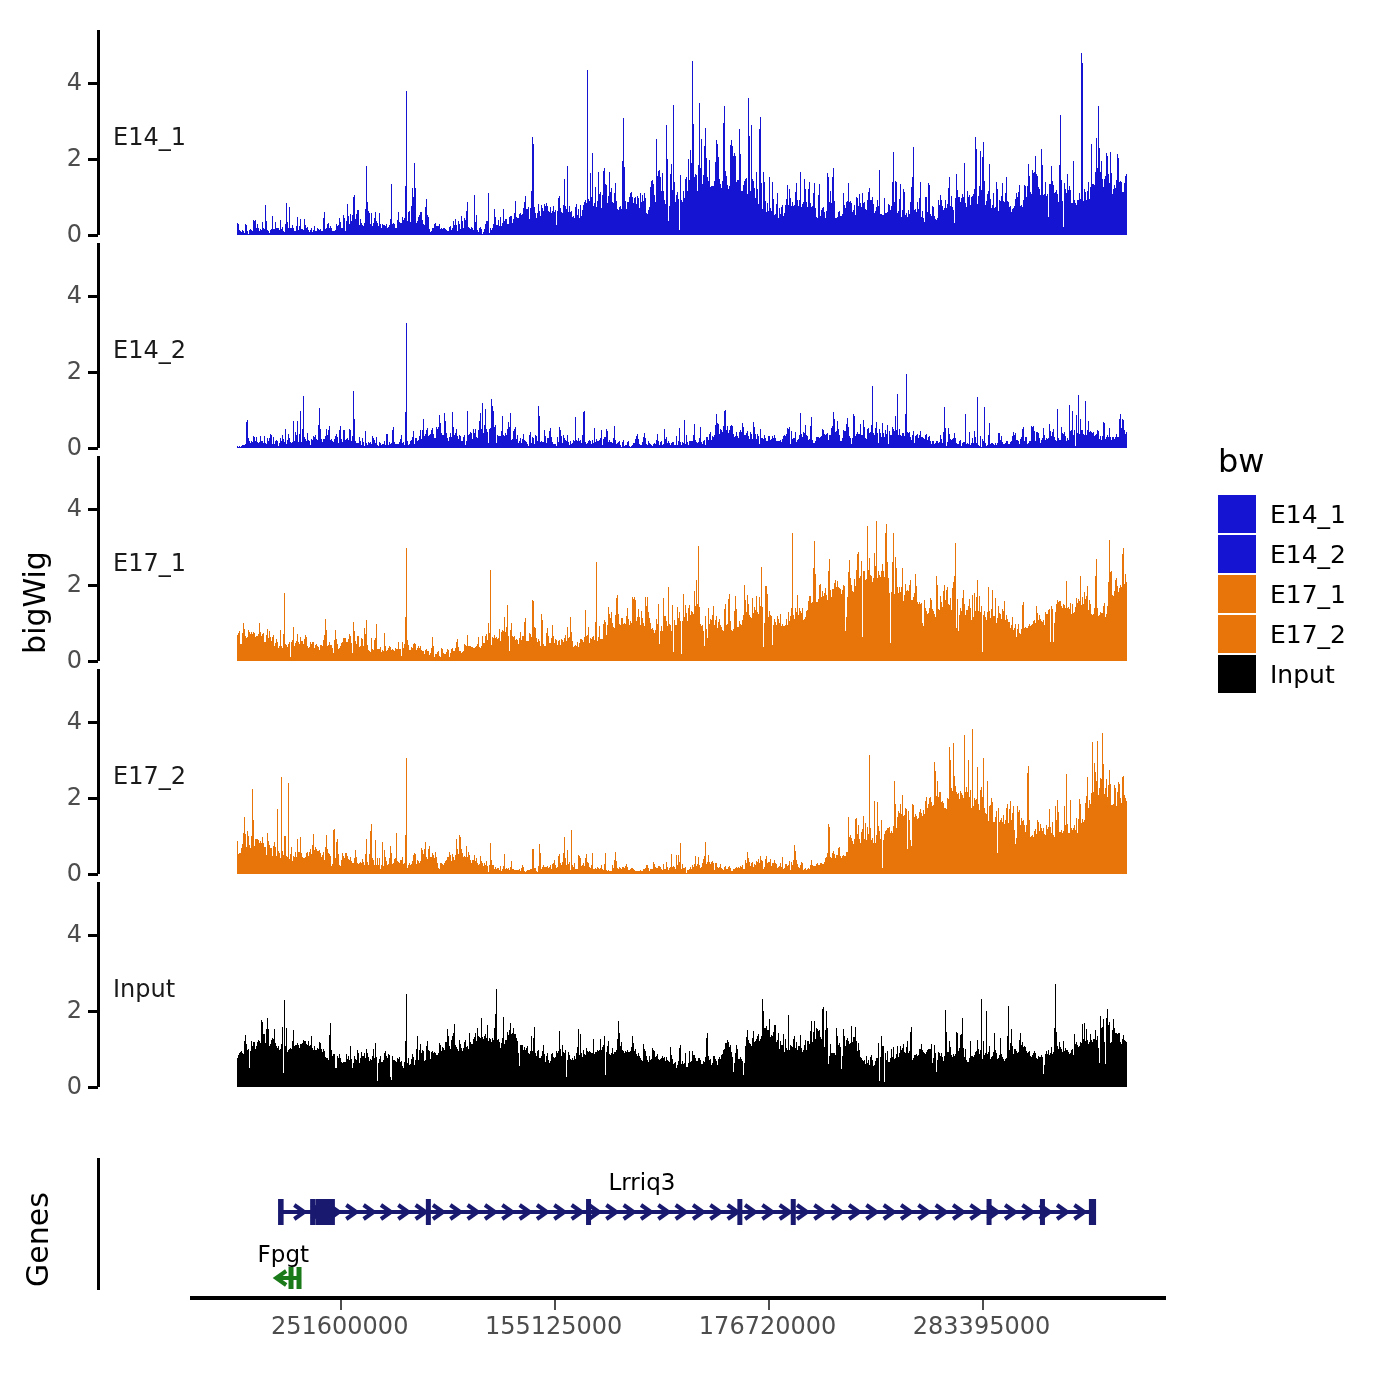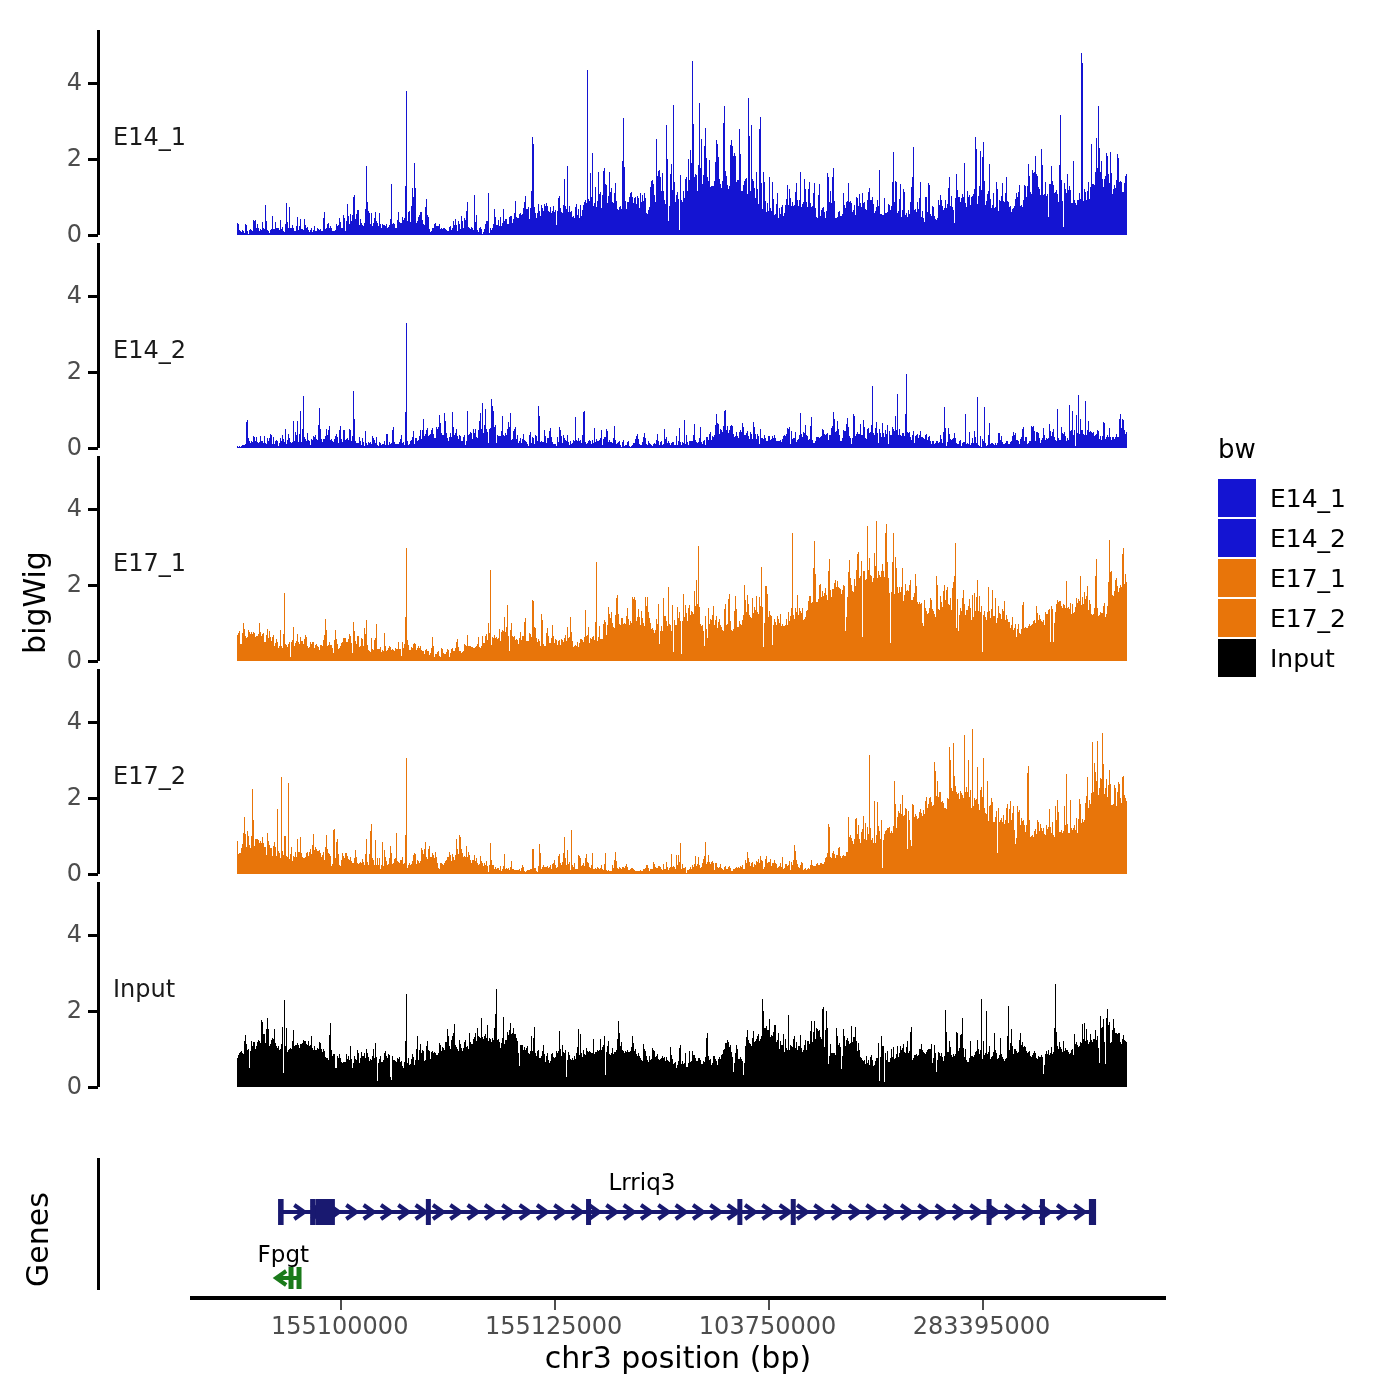--- a/index.html
+++ b/index.html
@@ -40,21 +40,21 @@
   #genes-axisline{position:absolute;left:97px;top:8px;width:3px;height:132px;background:#000;}
 
   
   #xaxis-line{position:absolute;left:190px;top:1296px;width:976px;height:4px;background:#000;}
   .xtick{position:absolute;top:1300px;width:2px;height:10px;background:#4d4d4d;}
   .xticklab{position:absolute;top:1312px;font-size:24px;color:#4d4d4d;
             text-align:center;width:200px;margin-left:-100px;white-space:nowrap;}
 
   
   #legend{position:absolute;left:1210px;top:430px;}
-  #legend-title{font-size:26px;color:#000;margin:4px 0 14px 8px;}
+  #legend-title{font-size:32px;color:#000;margin:12px 0 14px 8px;}
   .legend-row{display:flex;align-items:center;height:40px;}
   .swatch{width:38px;height:38px;margin-right:14px;margin-left:8px;flex:0 0 auto;}
   .legend-label{font-size:25px;color:#000;white-space:nowrap;}
 </style>
 </head>
 <body>
 
 <div id="stage">
 
   <div class="ylab" id="bigwig-label">bigWig</div>
@@ -207,29 +207,28 @@
           <rect x="51.52" y="117" width="5" height="22" fill="#1a7a1a"></rect>
           <rect x="59.52" y="117" width="5" height="22" fill="#1a7a1a"></rect>
           <text x="46.28" y="112" font-size="23" font-family="&quot;DejaVu Sans&quot;,&quot;Liberation Sans&quot;,sans-serif" fill="#000" text-anchor="middle">Fpgt</text>
         </svg>
       </div>
   </div>
 
   <div id="xaxis-line"></div>
   <div id="xticks-host">
       <div class="xtick" style="left: 339.692px;"></div>
-      <div class="xticklab" style="left: 339.692px;">155100000</div>
+      <div class="xticklab" style="left: 339.692px;">251600000</div>
       <div class="xtick" style="left: 553.635px;"></div>
       <div class="xticklab" style="left: 553.635px;">155125000</div>
       <div class="xtick" style="left: 767.577px;"></div>
-      <div class="xticklab" style="left: 767.577px;">103750000</div>
+      <div class="xticklab" style="left: 767.577px;">176720000</div>
       <div class="xtick" style="left: 981.519px;"></div>
       <div class="xticklab" style="left: 981.519px;">283395000</div>
     </div>
-  <div id="xlab">chr3 position (bp)</div>
 
   <div id="legend">
     <div id="legend-title">bw</div>
     <div id="legend-items">
         <div class="legend-row">
           <div class="swatch" style="background: rgb(20, 20, 210);"></div>
           <div class="legend-label">E14_1</div>
         </div>
         <div class="legend-row">
           <div class="swatch" style="background: rgb(20, 20, 210);"></div>

